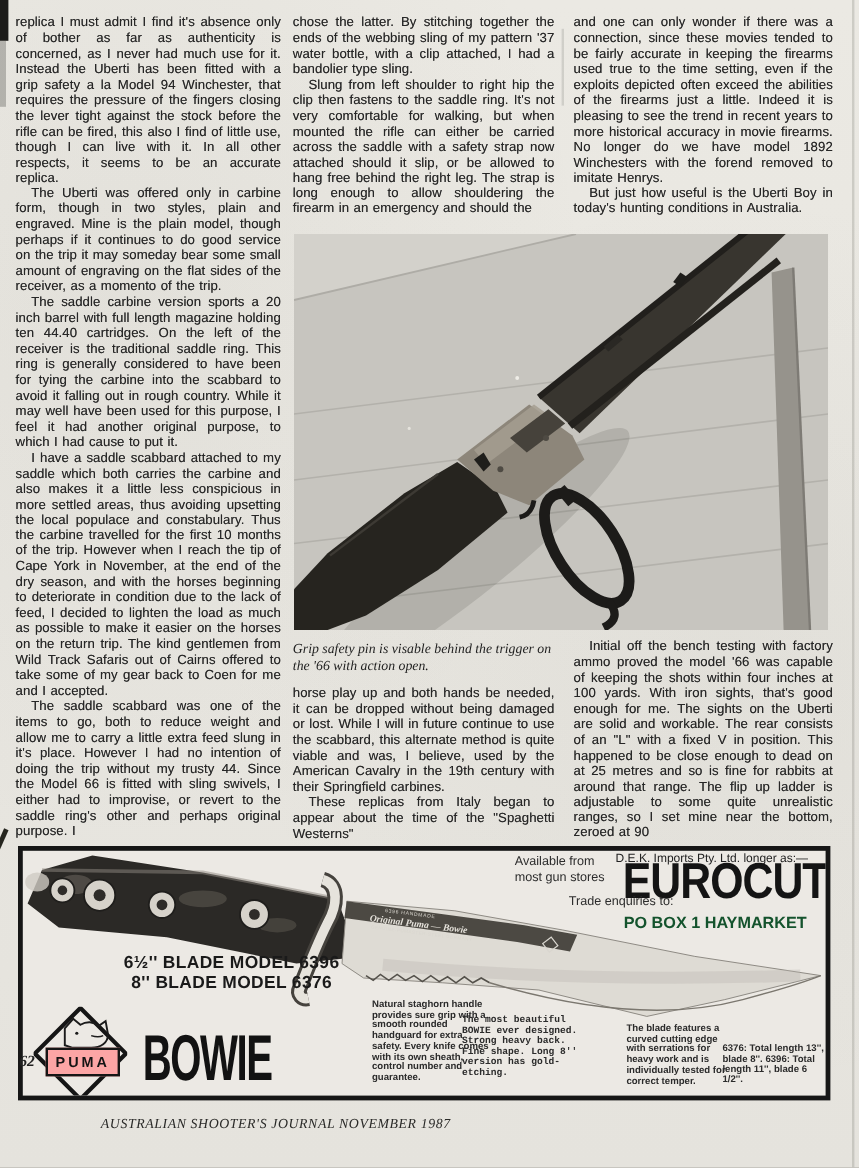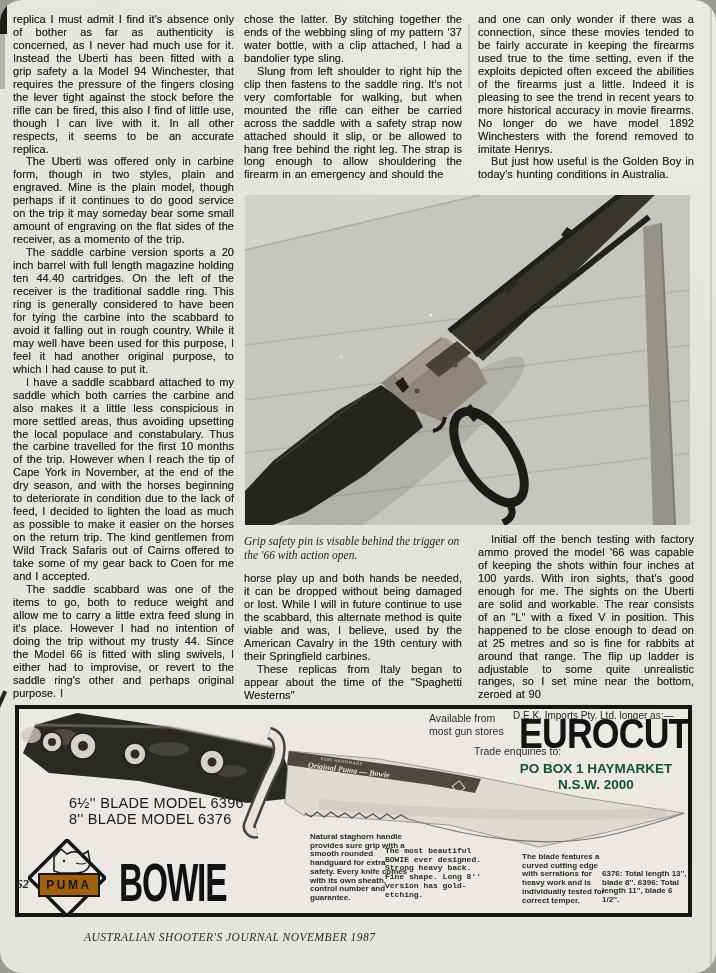--- a/index.html
+++ b/index.html
@@ -3,21 +3,21 @@
 <meta charset="utf-8">
 <style>
   html,body{margin:0;padding:0;background:#9a9a96;}
   .page{
     position:relative;width:716px;height:973px;margin:0 auto;overflow:hidden;
     background:#eae8e2;
     background-image:
       radial-gradient(ellipse at 15% 25%, rgba(110,110,100,0.06), transparent 45%),
       radial-gradient(ellipse at 85% 55%, rgba(110,110,100,0.05), transparent 50%),
       linear-gradient(#ebe9e3,#e5e3dd);
-    font-family:"Liberation Sans",sans-serif;color:#262626;border-radius:22px;
+    font-family:"Liberation Sans",sans-serif;color:#262626;
   }
   .col{position:absolute;font-size:11px;line-height:12.95px;text-align:justify;
        letter-spacing:0.05px;word-spacing:0.6px;
        text-shadow:0 0 0.4px rgba(20,20,20,0.55);}
   .col p{margin:0;}
   .col p.ind{text-indent:13px;}
   #col1{left:13px;top:13px;width:221px;}
   #col2t{left:244px;top:13px;width:218px;}
   #col3t{left:478px;top:13px;width:216px;}
   #col2b{left:244px;top:572px;width:218px;}
@@ -30,31 +30,31 @@
       border:4px solid #161616;background:#ece9e4;overflow:hidden;}
   .ad .abs{position:absolute;}
   .pre{white-space:pre-line;}
   .ad-avail{left:410px;top:3px;width:118px;font-size:10.5px;line-height:12.5px;color:#2c2c2c;}
   .ad-importer{left:494px;top:1px;width:180px;font-size:10px;color:#222;}
   .ad-brand{left:500px;top:4px;font-size:42px;line-height:42px;font-weight:bold;color:#141414;
       transform:scaleX(0.85);transform-origin:left top;letter-spacing:-1px;}
   .ad-trade{left:412px;top:36px;font-size:10.5px;color:#2c2c2c;margin-left:43px;}
   .ad-pobox{left:478px;top:52px;width:198px;text-align:center;font-weight:bold;
       font-size:13.5px;line-height:16px;color:#14532d;}
-  .ad-models{left:50px;top:86px;width:248px;text-align:left;font-weight:normal;
+  .ad-models{left:50px;top:86px;width:248px;text-align:center;font-weight:bold;
       font-size:14.5px;line-height:16px;color:#1a1a1a;letter-spacing:0.3px;}
   .ad-bowie{left:100px;top:146px;font-size:54px;line-height:54px;font-weight:bold;color:#121212;
       transform:scaleX(0.62);transform-origin:left top;letter-spacing:-2px;}
   .ad-note{font-size:8px;line-height:8.7px;font-weight:bold;color:#2b2b2b;text-align:left;}
   #note1{left:291px;top:124px;width:100px;}
   #note2{left:366px;top:138px;width:96px;font-family:Liberation Mono, monospace;}
   #note3{left:487px;top:144px;width:93px;margin-left:16px;}
   #note4{left:583px;top:161px;width:88px;}
   .puma-logo{left:9px;top:130px;width:78px;height:78px;}
-  .puma-box{position:absolute;left:10px;top:34px;width:58px;height:20px;background:#a16207;
+  .puma-box{position:absolute;left:10px;top:34px;width:58px;height:20px;background:#fca5a5;
       border:2.5px solid #161616;display:flex;align-items:center;justify-content:center;
       font-weight:bold;font-size:12px;letter-spacing:2.5px;color:#141414;}
   
   .pgnum{position:absolute;left:16px;top:876px;font:italic bold 13px "Liberation Serif",serif;color:#222;}
   .ftitle{position:absolute;left:84px;top:931px;font:italic 11.5px "Liberation Serif",serif;
       letter-spacing:0.5px;color:#2a2a28;}
   
   .art-a{position:absolute;left:0;top:0;width:7px;height:34px;background:#1c1c1a;}
   .art-b{position:absolute;left:0;top:34px;width:5px;height:55px;background:rgba(60,60,55,.30);}
   .art-c{position:absolute;left:-2px;top:690px;width:4px;height:26px;background:#26261f;
@@ -81,21 +81,21 @@
     <p class="ind">The saddle scabbard was one of the items to go, both to reduce weight and allow me to carry a little extra feed slung in it's place. However I had no intention of doing the trip without my trusty 44. Since the Model 66 is fitted with sling swivels, I either had to improvise, or revert to the saddle ring's other and perhaps original purpose. I</p>
   </div>
 
   <div class="col" id="col2t">
     <p>chose the latter. By stitching together the ends of the webbing sling of my pattern '37 water bottle, with a clip attached, I had a bandolier type sling.</p>
     <p class="ind">Slung from left shoulder to right hip the clip then fastens to the saddle ring. It's not very comfortable for walking, but when mounted the rifle can either be carried across the saddle with a safety strap now attached should it slip, or be allowed to hang free behind the right leg. The strap is long enough to allow shouldering the firearm in an emergency and should the</p>
   </div>
 
   <div class="col" id="col3t">
     <p>and one can only wonder if there was a connection, since these movies tended to be fairly accurate in keeping the firearms used true to the time setting, even if the exploits depicted often exceed the abilities of the firearms just a little. Indeed it is pleasing to see the trend in recent years to more historical accuracy in movie firearms. No longer do we have model 1892 Winchesters with the forend removed to imitate Henrys.</p>
-    <p class="ind">But just how useful is the Golden Boy in today's hunting conditions in Australia.</p>
+    <p class="ind">But just how useful is the Uberti Boy in today's hunting conditions in Australia.</p>
   </div>
 
   <div class="photo">
     <svg width="445" height="330" viewBox="0 0 445 330">
       <rect x="0" y="0" width="445" height="330" fill="#c7c5bf"></rect>
       <polygon points="0,0 235,0 0,55" fill="#d3d1cb"></polygon>
       <line x1="0" y1="55" x2="235" y2="0" stroke="#aeaca6" stroke-width="1.5"></line>
       <line x1="0" y1="150" x2="445" y2="95" stroke="#b3b1ab" stroke-width="1.3"></line>
       <line x1="0" y1="205" x2="445" y2="150" stroke="#b3b1ab" stroke-width="1.3"></line>
       <line x1="0" y1="258" x2="445" y2="205" stroke="#b3b1ab" stroke-width="1.3"></line>
@@ -184,21 +184,20 @@
       <path d="M 389,110 C 470,134 540,140 600,124 C 630,116 655,108 665,104" stroke="#7b776f" stroke-width="1.2" fill="none"></path>
     </svg>
 
     <div class="abs ad-avail pre">Available from
 most gun stores</div>
     <div class="abs ad-importer">D.E.K. Imports Pty. Ltd. longer as:—</div>
     <div class="abs ad-brand">EUROCUT</div>
     <div class="abs ad-trade">Trade enquiries to:</div>
     <div class="abs ad-pobox">
       <div>PO BOX 1 HAYMARKET</div>
-      <div>N.S.W. 2000</div>
     </div>
     <div class="abs ad-models">
       <div>6½'' BLADE MODEL 6396</div>
       <div>8'' BLADE MODEL 6376</div>
     </div>
 
     <div class="abs puma-logo">
       <svg width="78" height="78" viewBox="0 0 78 78">
         <polygon points="39,1 77,39 39,77 1,39" fill="none" stroke="#151515" stroke-width="3.5"></polygon>
         <path d="M 26,32 L 26,18 L 33,10 L 39,15 C 44,12 50,12 54,16 L 60,12 L 62,23 C 62,30 56,34 48,34 L 32,34 Z" fill="none" stroke="#1b1b1b" stroke-width="1.6"></path>

